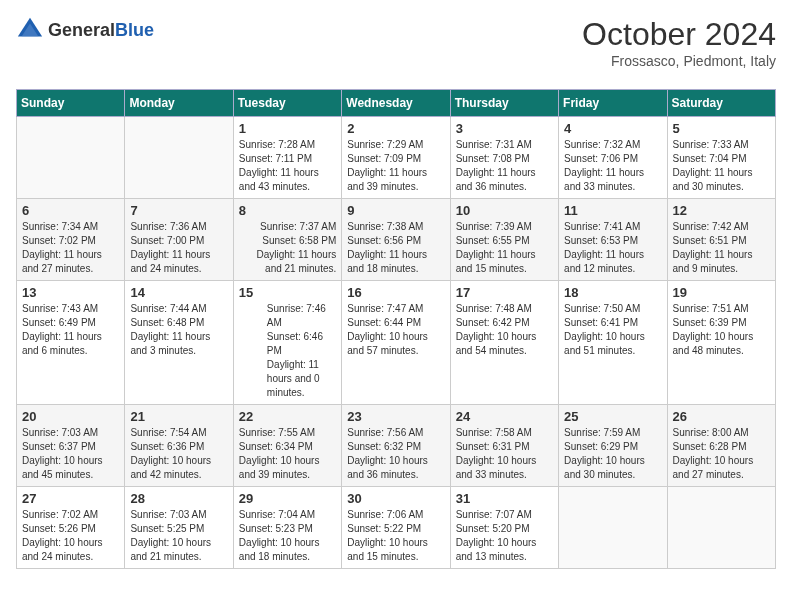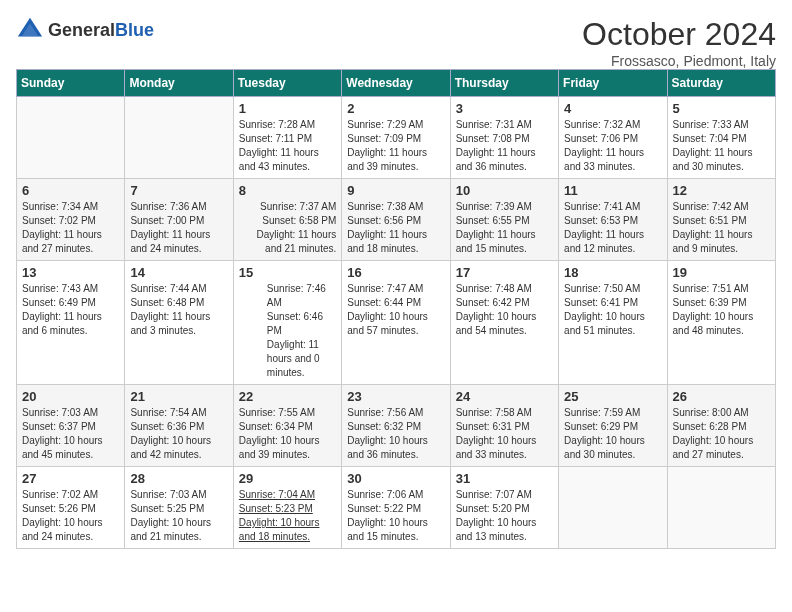--- a/index.html
+++ b/index.html
@@ -7,21 +7,21 @@
       font-family: Arial, sans-serif;
       background: #fff;
       width: 792px;
       min-height: 612px;
       padding: 16px;
     }
     .header {
       display: flex;
       justify-content: space-between;
       align-items: flex-start;
-      margin-bottom: 0;
+      margin-bottom: 20px;
     }
     .logo {
       display: flex;
       align-items: center;
       gap: 4px;
     }
     .logo-icon {
       width: 28px;
       height: 28px;
     }
@@ -284,21 +284,21 @@
 Daylight: 10 hours and 24 minutes.</div>
         </td>
         <td>
           <span class="day-num">28</span>
           <div class="cell-info" style="white-space: pre-line;">Sunrise: 7:03 AM
 Sunset: 5:25 PM
 Daylight: 10 hours and 21 minutes.</div>
         </td>
         <td>
           <span class="day-num">29</span>
-          <div class="cell-info" style="white-space: pre-line; text-decoration: underline;">Sunrise: 7:04 AM
+          <div class="cell-info" style="white-space: pre-line;">Sunrise: 7:04 AM
 Sunset: 5:23 PM
 Daylight: 10 hours and 18 minutes.</div>
         </td>
         <td>
           <span class="day-num">30</span>
           <div class="cell-info" style="white-space: pre-line;">Sunrise: 7:06 AM
 Sunset: 5:22 PM
 Daylight: 10 hours and 15 minutes.</div>
         </td>
         <td>

